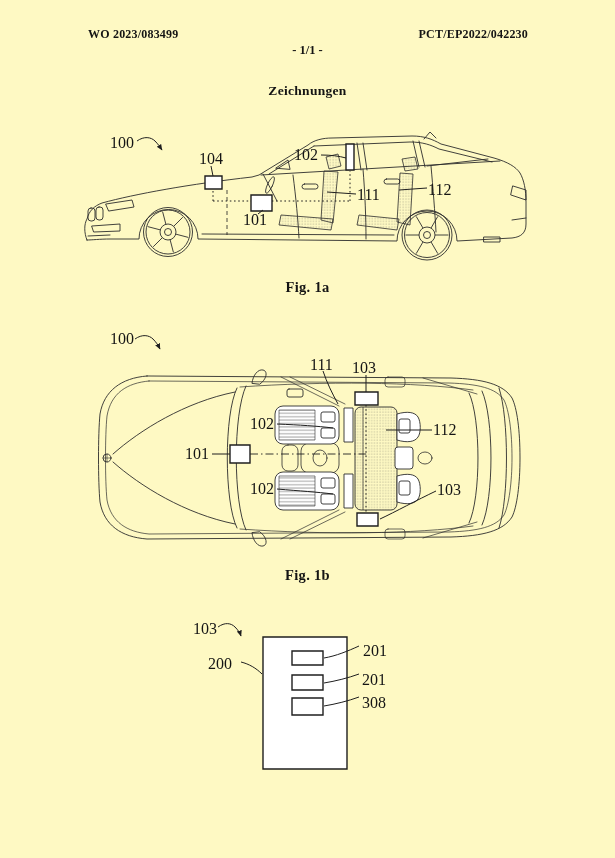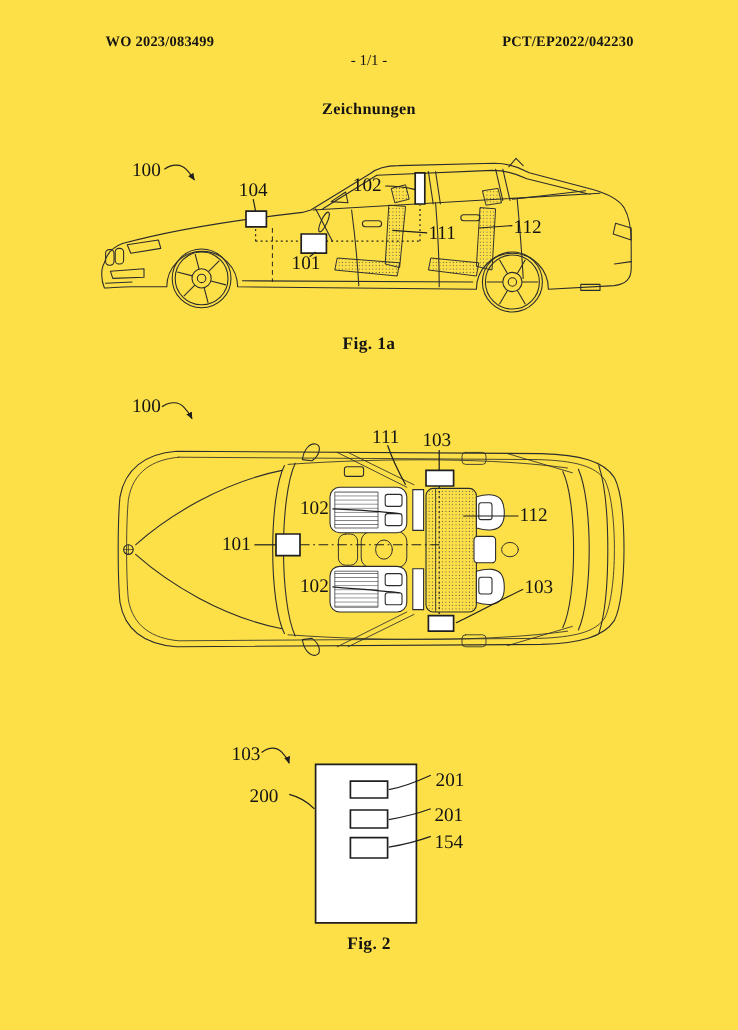--- a/index.html
+++ b/index.html
@@ -1,35 +1,35 @@
 <!DOCTYPE html>
 <html><head>
 <meta charset="utf-8">
 <style>
   html,body { margin:0; padding:0; background:#ffffff; }
   .page {
-    position:relative; width:615px; height:858px; background:#fde047;
+    position:relative; width:615px; height:858px; background:#fef9c3;
     font-family:"Liberation Serif", serif; color:#141414; overflow:hidden;
   }
   .hdr { position:absolute; font-weight:bold; font-size:12px; white-space:nowrap; letter-spacing:.2px; }
   .pageno { position:absolute; font-size:12.5px; width:100%; text-align:center; }
   .doc-title { position:absolute; font-weight:bold; font-size:13.5px; width:100%; text-align:center; letter-spacing:.3px; }
   .caption { position:absolute; font-weight:bold; font-size:14.5px; width:100%; text-align:center; letter-spacing:.3px; }
   .ref-label { position:absolute; font-size:16px; line-height:1; white-space:nowrap; }
   svg { position:absolute; overflow:visible; }
   svg * { vector-effect:non-scaling-stroke; }
 </style>
 </head>
 <body>
 
 <div class="page">
 
   <span class="hdr" style="left:88px; top:27px;">WO 2023/083499</span>
   <span class="hdr" style="right:87px; top:27px;">PCT/EP2022/042230</span>
-  <span class="pageno" style="top:43px;">- 1/1 -</span>
+  <span class="pageno" style="top:43px;font-weight:bold;">- 1/1 -</span>
   <span class="doc-title" style="top:83px;">Zeichnungen</span>
 
   <svg style="left:80px; top:128px;" width="460" height="150" viewBox="0 0 460 150">
     <defs>
       <pattern id="stip1" width="2.8" height="2.8" patternUnits="userSpaceOnUse">
         <circle cx="1" cy="1" r="0.45" fill="#4a4a4a"></circle>
       </pattern>
       <marker id="arrA" markerWidth="7" markerHeight="7" refX="5.5" refY="3" orient="auto">
         <path d="M0,0.4 L6,3 L0,5.6 Z" fill="#1f1f1f"></path>
       </marker>
@@ -211,20 +211,21 @@
   </svg>
 
   <span class="ref-label" style="left:110px; top:331px;">100</span>
   <span class="ref-label" style="left:310px; top:357px;">111</span>
   <span class="ref-label" style="left:352px; top:360px;">103</span>
   <span class="ref-label" style="left:250px; top:416px;">102</span>
   <span class="ref-label" style="left:185px; top:446px;">101</span>
   <span class="ref-label" style="left:250px; top:481px;">102</span>
   <span class="ref-label" style="left:433px; top:422px;">112</span>
   <span class="ref-label" style="left:437px; top:482px;">103</span>
+  <span class="caption" style="top:567px;">Fig. 1b</span>
 
   <svg style="left:150px; top:615px;" width="320" height="190" viewBox="0 0 320 190">
     <defs>
       <marker id="arrC" markerWidth="7" markerHeight="7" refX="5.5" refY="3" orient="auto">
         <path d="M0,0.4 L6,3 L0,5.6 Z" fill="#1f1f1f"></path>
       </marker>
     </defs>
     <g>
       <rect x="113" y="22" width="84" height="132" fill="#fff" stroke="#1f1f1f" stroke-width="1.4"></rect>
       <rect x="142" y="36" width="31" height="14" fill="#fff" stroke="#1f1f1f" stroke-width="1.4"></rect>
@@ -237,16 +238,15 @@
         <path d="M174,68 C186,66 198,63 209,59"></path>
         <path d="M174,91 C186,89 198,86 209,82"></path>
       </g>
     </g>
   </svg>
 
   <span class="ref-label" style="left:193px; top:621px;">103</span>
   <span class="ref-label" style="left:208px; top:656px;">200</span>
   <span class="ref-label" style="left:363px; top:643px;">201</span>
   <span class="ref-label" style="left:362px; top:672px;">201</span>
-  <span class="ref-label" style="left:362px; top:695px;">154</span>
-  <span class="caption" style="top:779px;">Fig. 2</span>
+  <span class="ref-label" style="left:362px; top:695px;">308</span>
 
 </div>
 
 </body></html>

